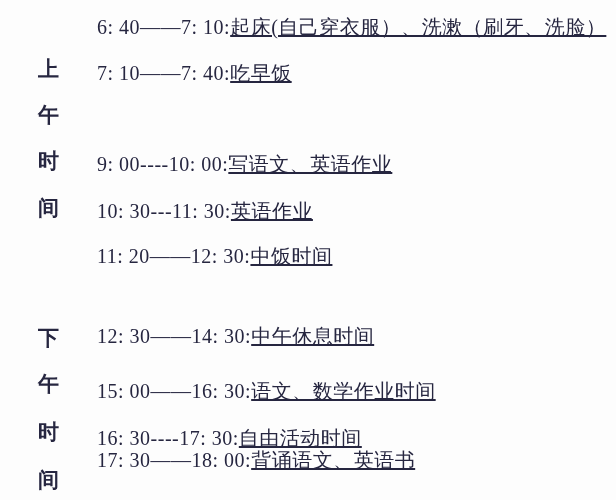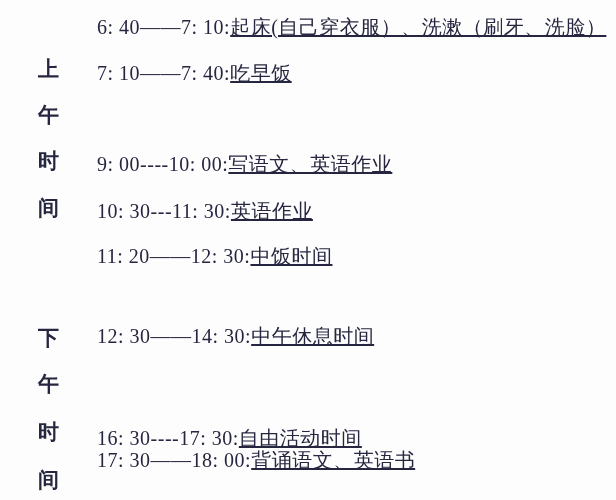--- a/index.html
+++ b/index.html
@@ -67,20 +67,23 @@
   <div class="row" style="top:199px">
     <span class="time">10: 30---11: 30:</span><span class="activity">英语作业</span>
   </div>
   <div class="row" style="top:244px">
     <span class="time">11: 20——12: 30:</span><span class="activity">中饭时间</span>
   </div>
 
   <div class="row" style="top:324px">
     <span class="time">12: 30——14: 30:</span><span class="activity">中午休息时间</span>
   </div>
+  <div class="row" style="top:379px">
+    <span class="time">15: 00——16: 30:</span><span class="activity">语文、数学作业时间</span>
+  </div>
   <div class="row" style="top:426px">
     <span class="time">16: 30----17: 30:</span><span class="activity">自由活动时间</span>
   </div>
   <div class="row" style="top:448px">
     <span class="time">17: 30——18: 00:</span><span class="activity">背诵语文、英语书</span>
   </div>
 
 </div>
 
 </body></html>

